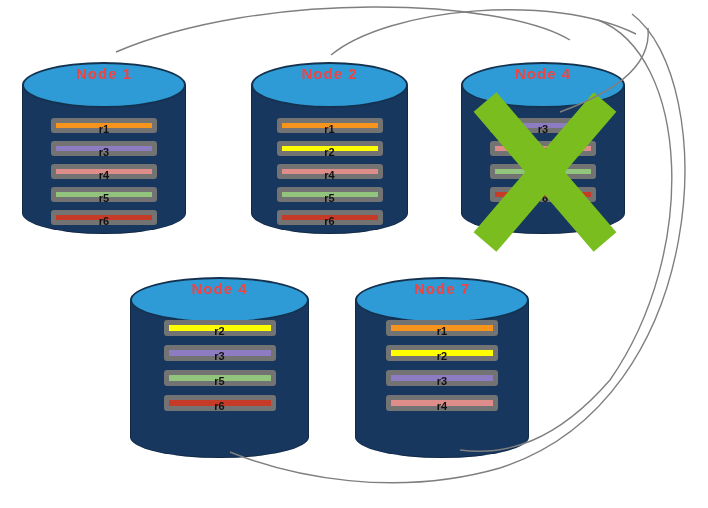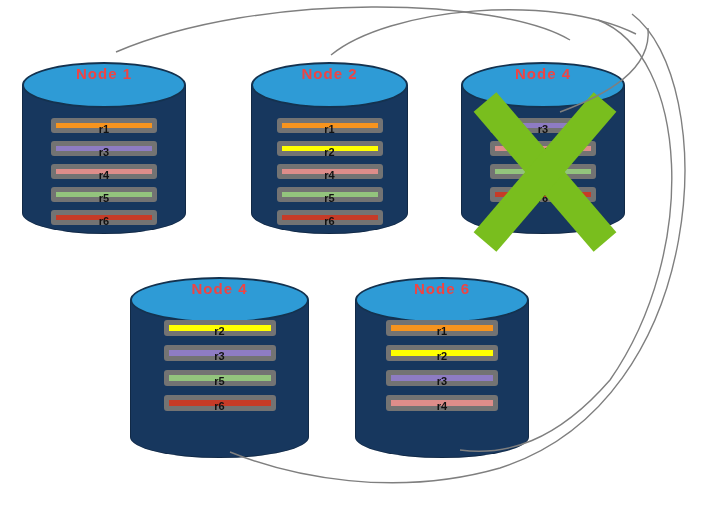--- a/index.html
+++ b/index.html
@@ -97,21 +97,21 @@
       <div class="bar" style="background-color: rgb(255, 255, 0);">r2</div>
       <div class="bar" style="background-color: rgb(142, 124, 195);">r3</div>
       <div class="bar" style="background-color: rgb(147, 196, 125);">r5</div>
       <div class="bar" style="background-color: rgb(198, 59, 39);">r6</div>
     </div>
   </div>
 
   <div class="cyl lower" style="left:355px; top:277px; width:174px; height:181px;">
     <div class="cyl-body" style="background-color: rgb(23, 55, 94);"></div>
     <div class="cyl-top" style="background-color: rgb(46, 155, 214);"></div>
-    <div class="cyl-title">Node 6</div>
+    <div class="cyl-title">Node 7</div>
     <div class="bars">
       <div class="bar" style="background-color: rgb(247, 148, 30);">r1</div>
       <div class="bar" style="background-color: rgb(255, 255, 0);">r2</div>
       <div class="bar" style="background-color: rgb(142, 124, 195);">r3</div>
       <div class="bar" style="background-color: rgb(222, 141, 138);">r4</div>
     </div>
   </div>
 
   <svg class="fail-x" width="160" height="164" viewBox="0 0 160 164">
     <line x1="20" y1="12" x2="140" y2="152" stroke="#79BE1E"></line>

